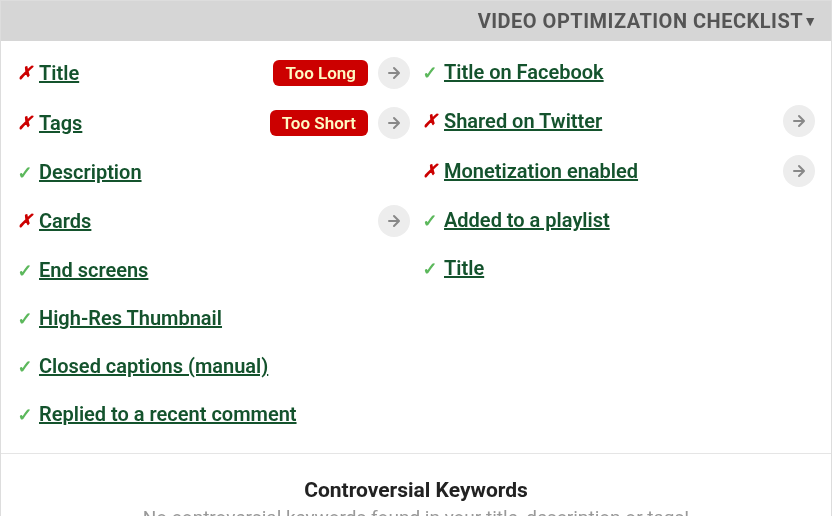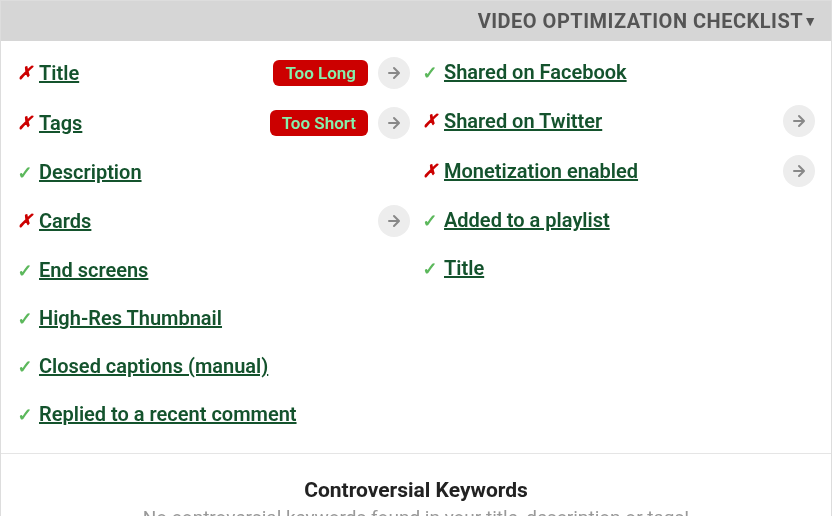--- a/index.html
+++ b/index.html
@@ -57,21 +57,21 @@
   .status-icon.bad { color: #cc0000; font-style: italic; font-family: Georgia, serif; }
   .item-label {
     font-size: 20px;
     color: #14532d;
     font-weight: 600;
     flex: 1;
     text-decoration: underline;
   }
   .badge {
     background: #cc0000;
-    color: #86efac;
+    color: #fef9c3;
     font-size: 17px;
     font-weight: 600;
     padding: 3px 12px;
     border-radius: 6px;
     margin-right: 10px;
     white-space: nowrap;
   }
   .arrow-btn {
     width: 32px;
     height: 32px;
@@ -170,21 +170,21 @@
         <span class="status-icon ok">✓</span>
         <span class="item-label">Replied to a recent comment</span>
       </div>
 
     </div>
 
     <div class="col">
 
       <div class="item">
         <span class="status-icon ok">✓</span>
-        <span class="item-label">Shared on Facebook</span>
+        <span class="item-label">Title on Facebook</span>
       </div>
 
       <div class="item">
         <span class="status-icon bad">✗</span>
         <span class="item-label">Shared on Twitter</span>
         <span class="arrow-btn">
           <svg width="16" height="16" viewBox="0 0 16 16" fill="none" stroke-width="2" stroke-linecap="round" stroke-linejoin="round">
               <path d="M3 8h9M8 3l5 5-5 5"></path>
             </svg>
         </span>

